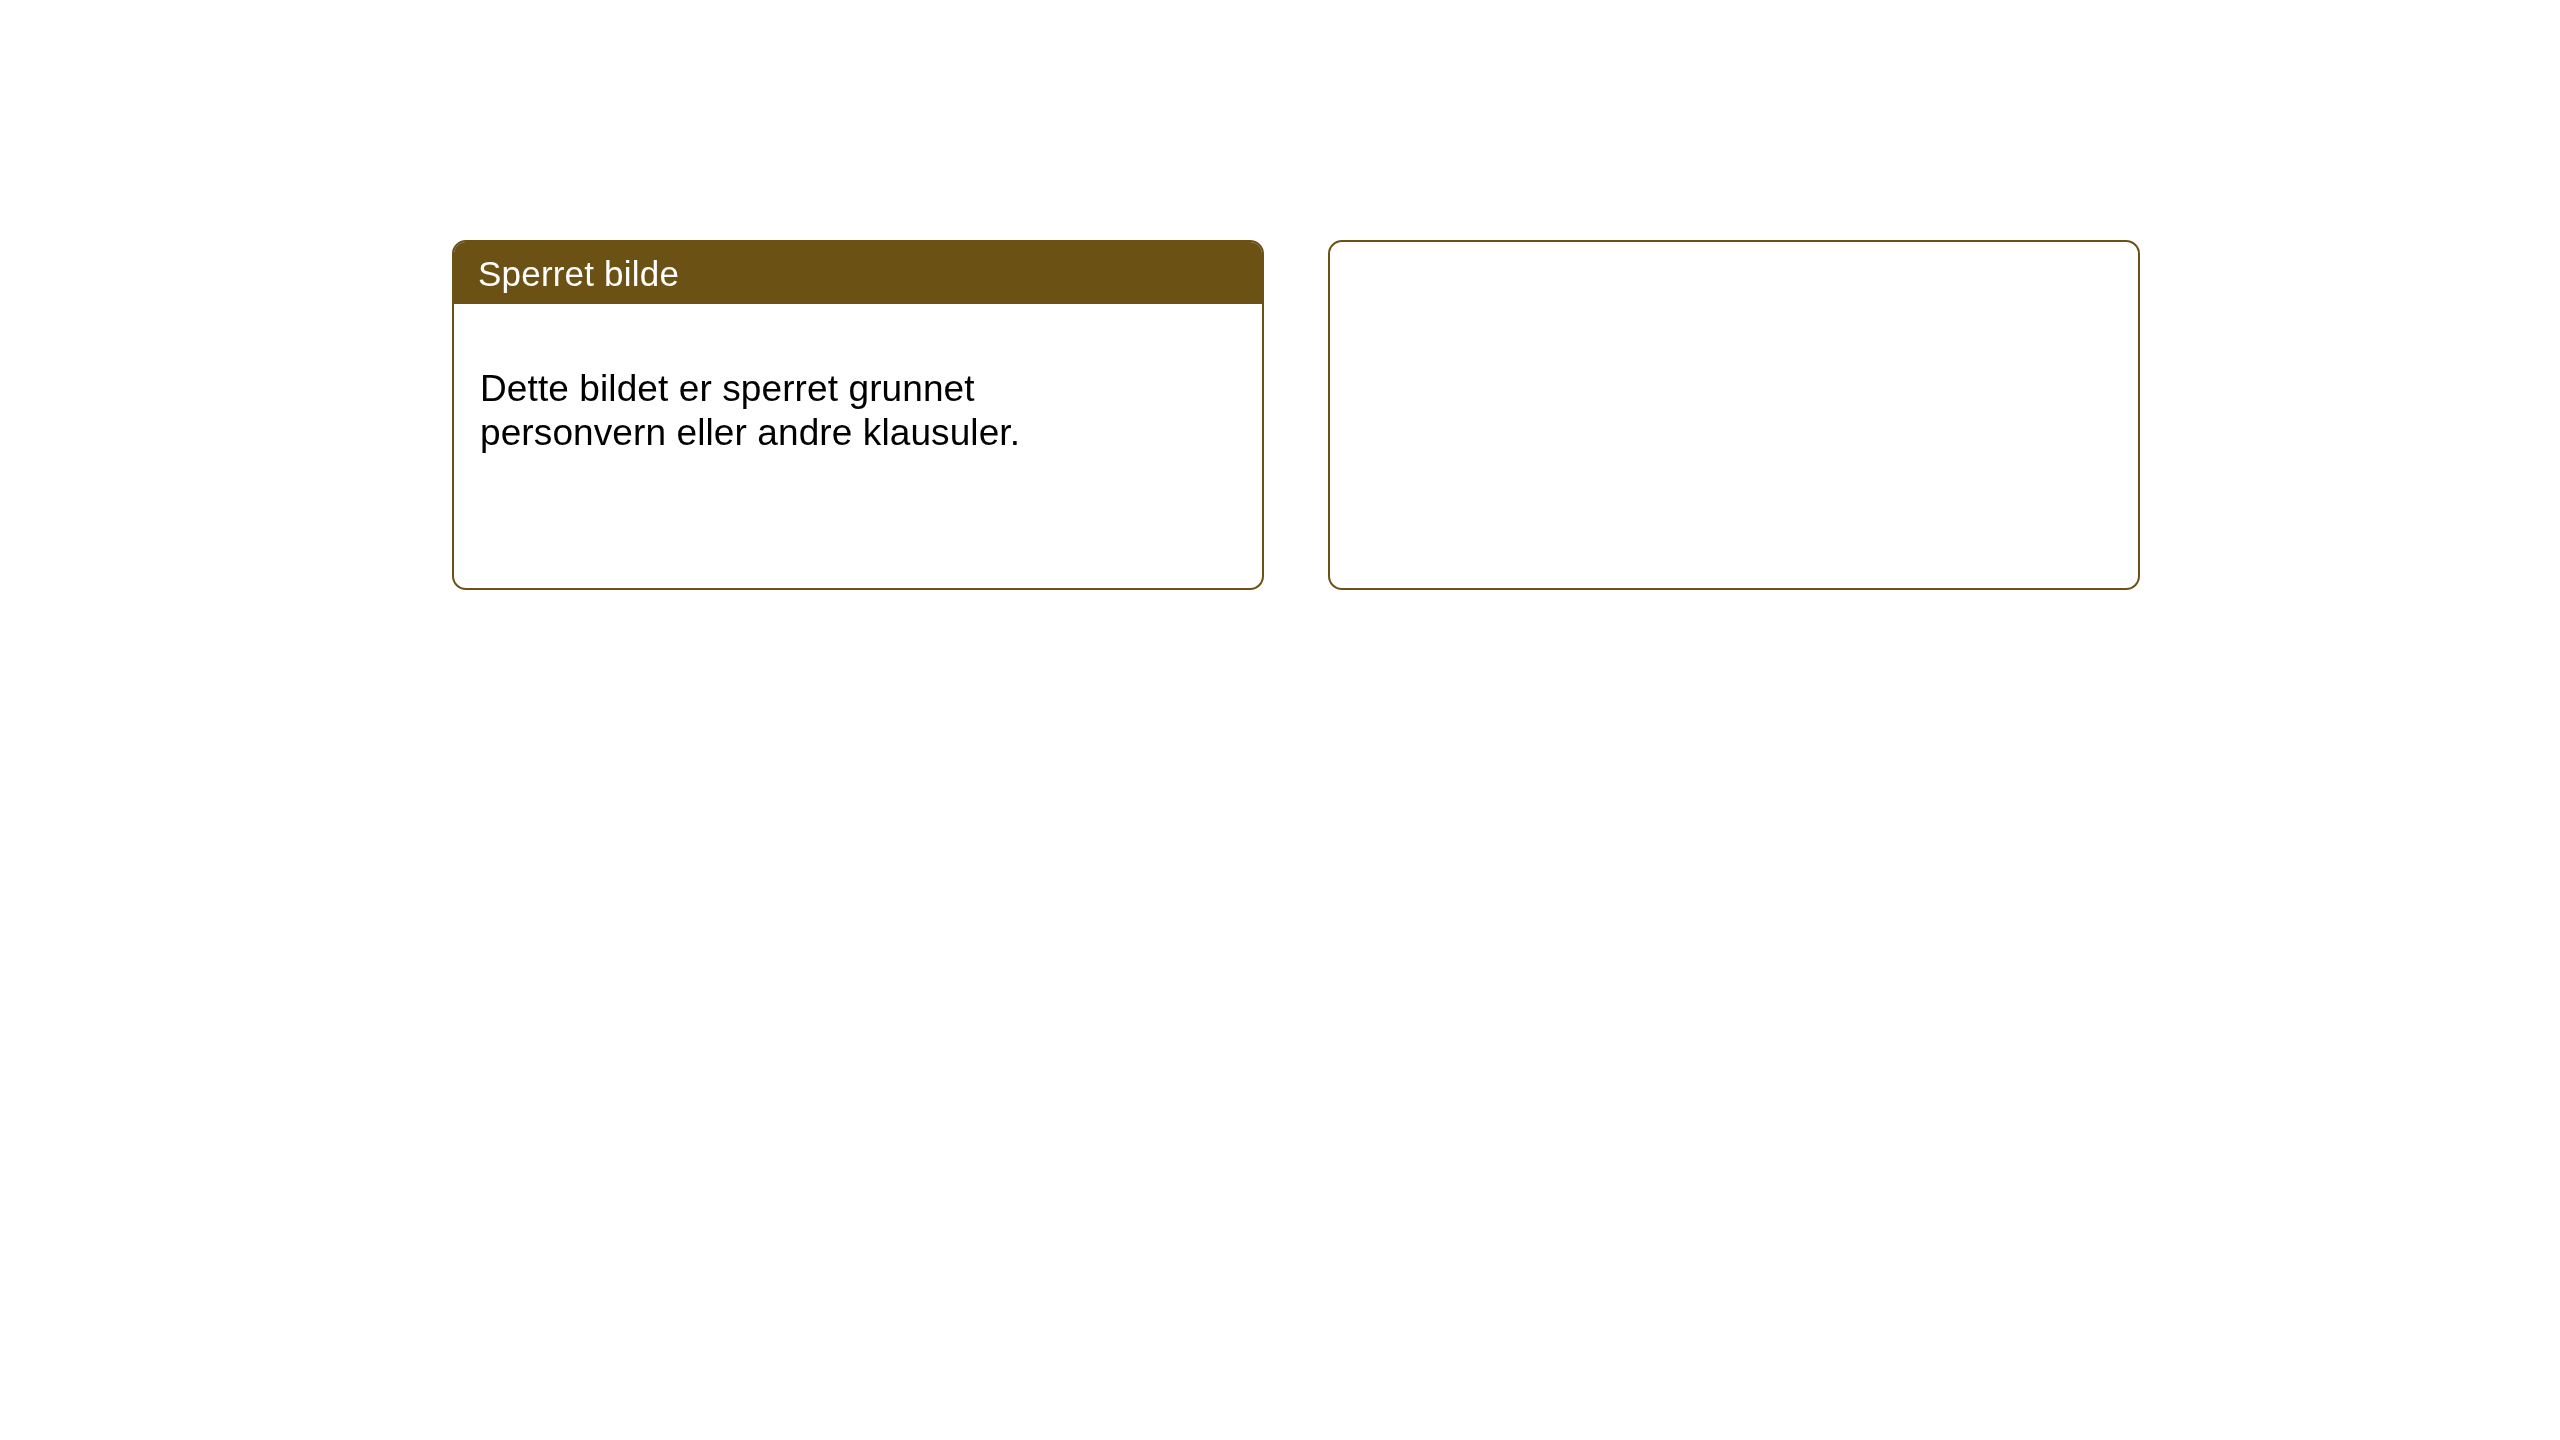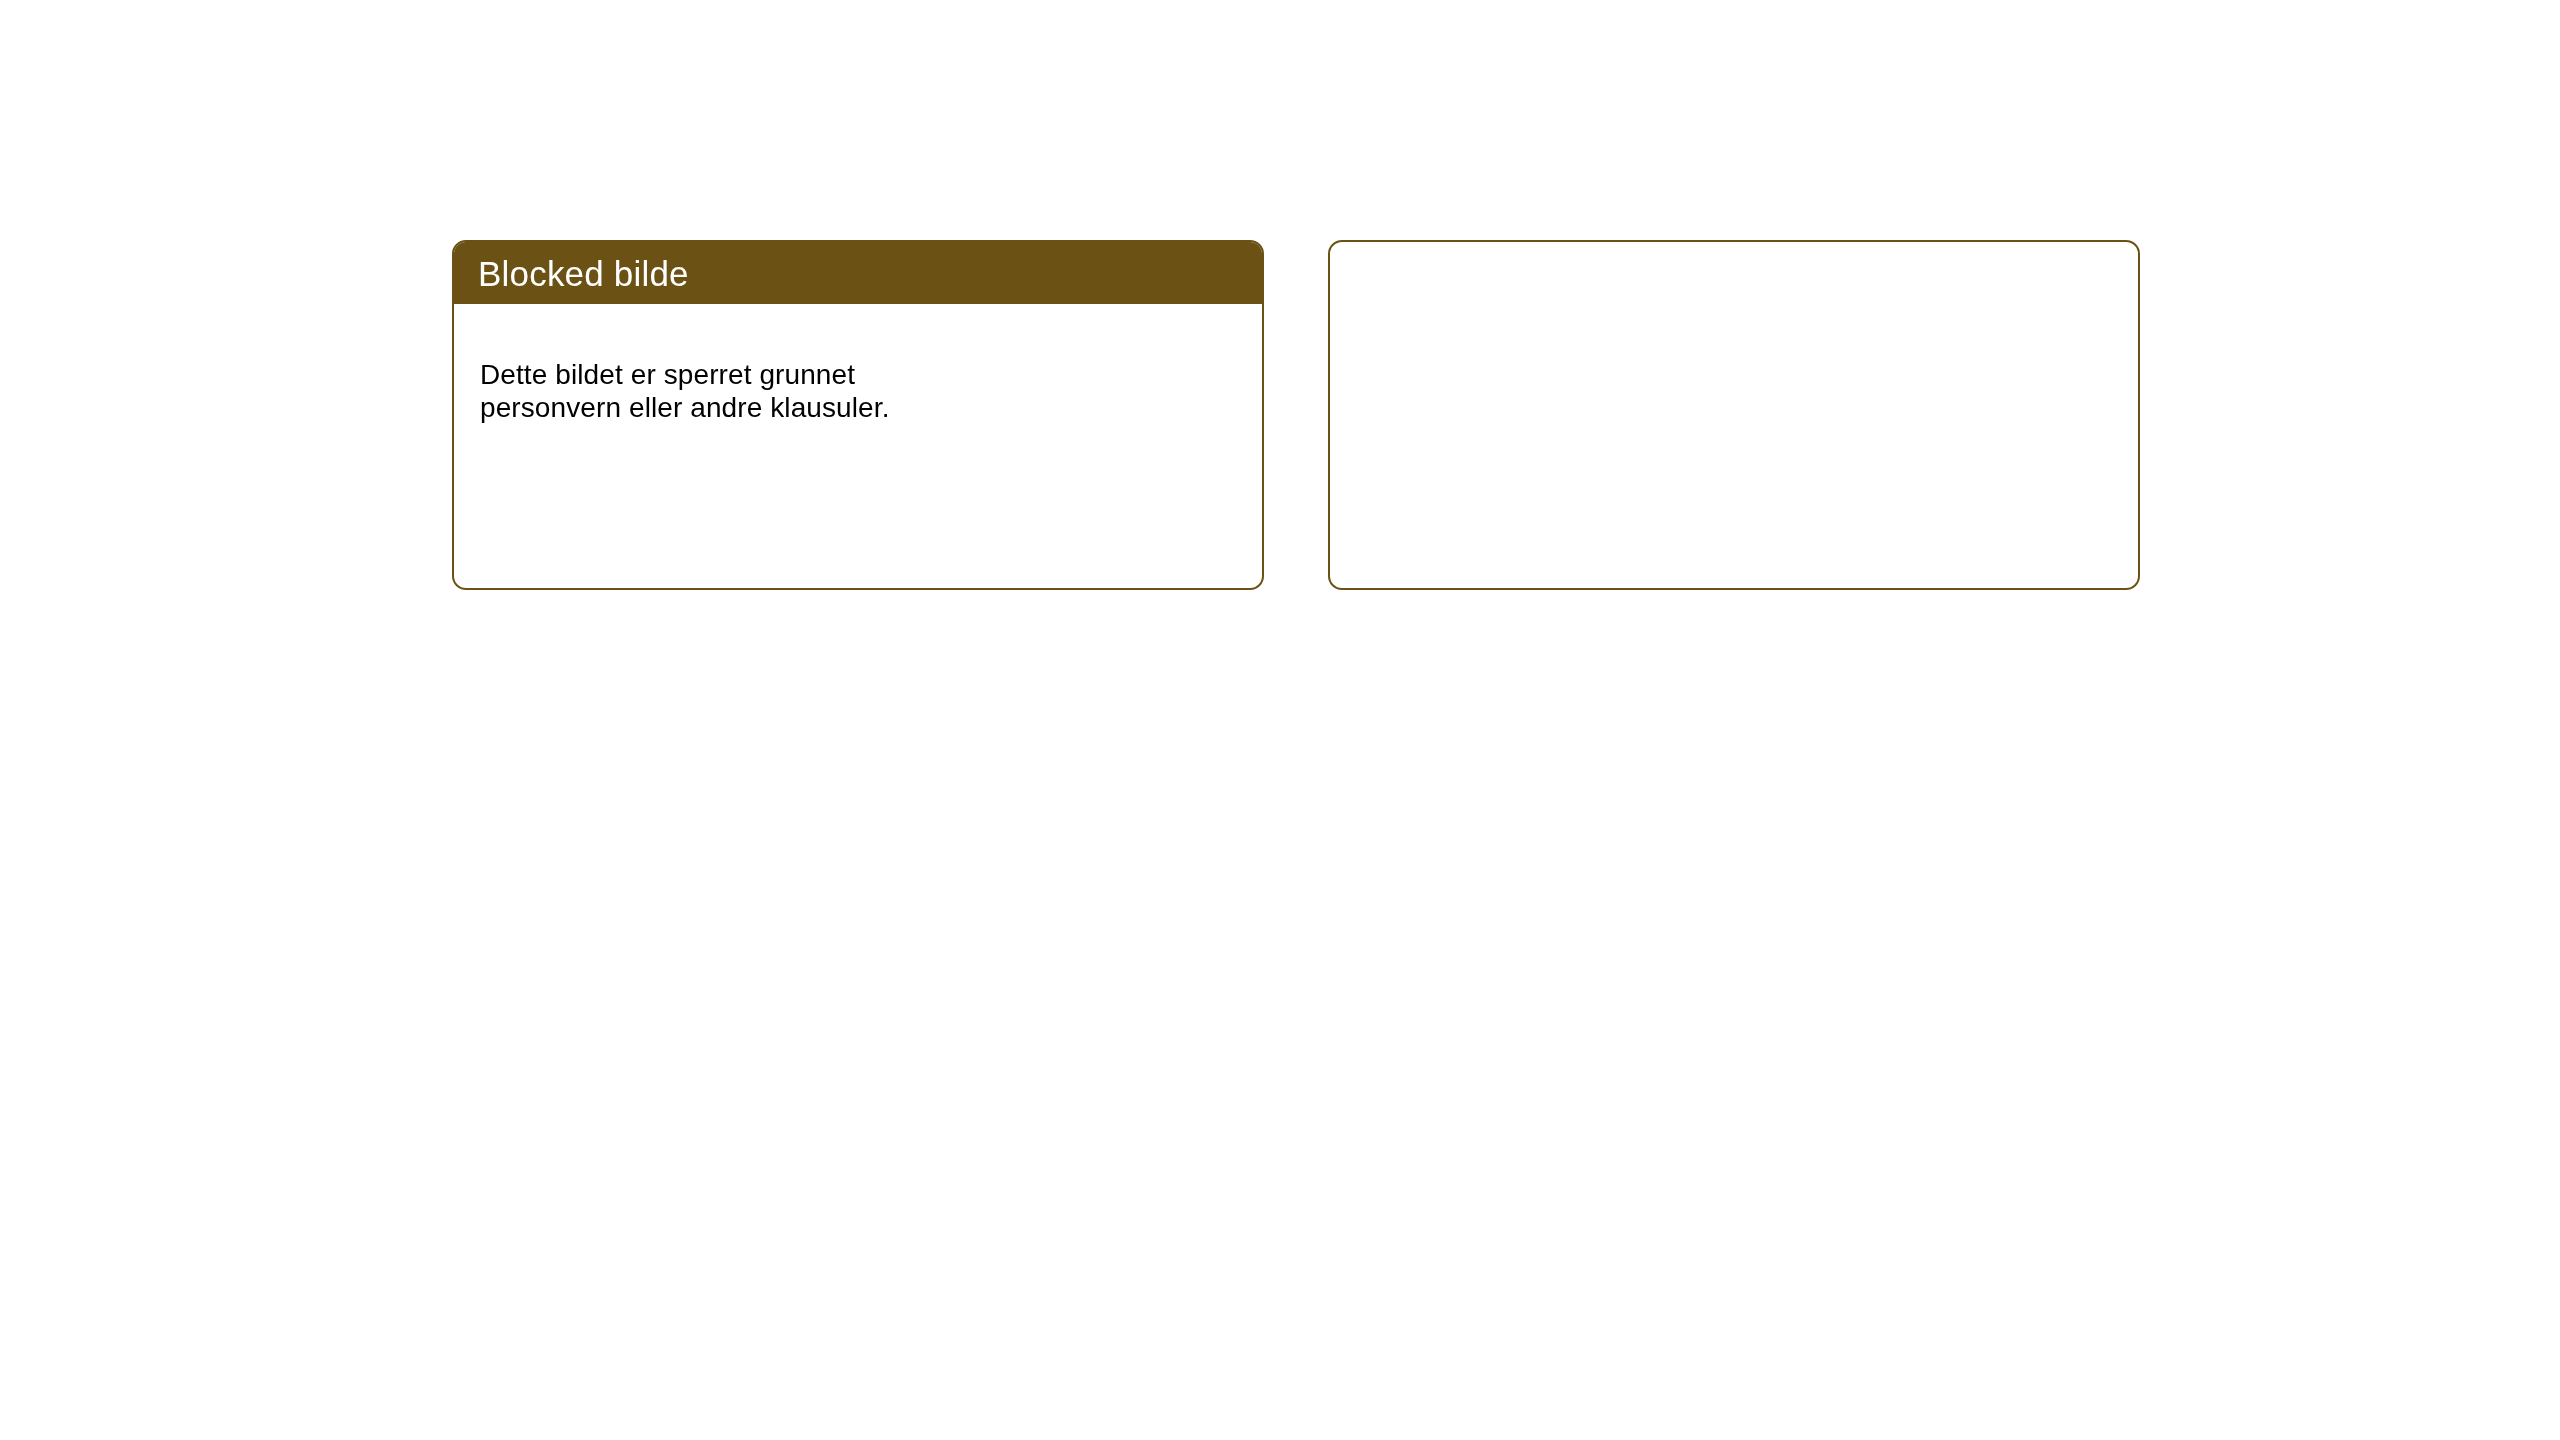--- a/index.html
+++ b/index.html
@@ -68,38 +68,38 @@
     color: #ffffff;
     white-space: nowrap;
   }
 
   .notice-body {
     padding: 26px 24px 0 26px;
     box-sizing: border-box;
   }
 
   .notice-body .message {
-    font-size: 28px;
+    font-size: 37px;
     line-height: 1.18;
     color: #000000;
     font-weight: 400;
     white-space: pre-line;
     letter-spacing: 0.1px;
   }
 </style>
 </head>
 <body>
 
 <div class="page">
 
   <div class="notice-row">
 
     <div class="notice-card no">
       <div class="notice-header">
-        <span class="title">Blocked bilde</span>
+        <span class="title">Sperret bilde</span>
       </div>
       <div class="notice-body">
         <p class="message">Dette bildet er sperret grunnet
 personvern eller andre klausuler.</p>
       </div>
     </div>
 
     <div class="notice-card en">
     </div>
 

